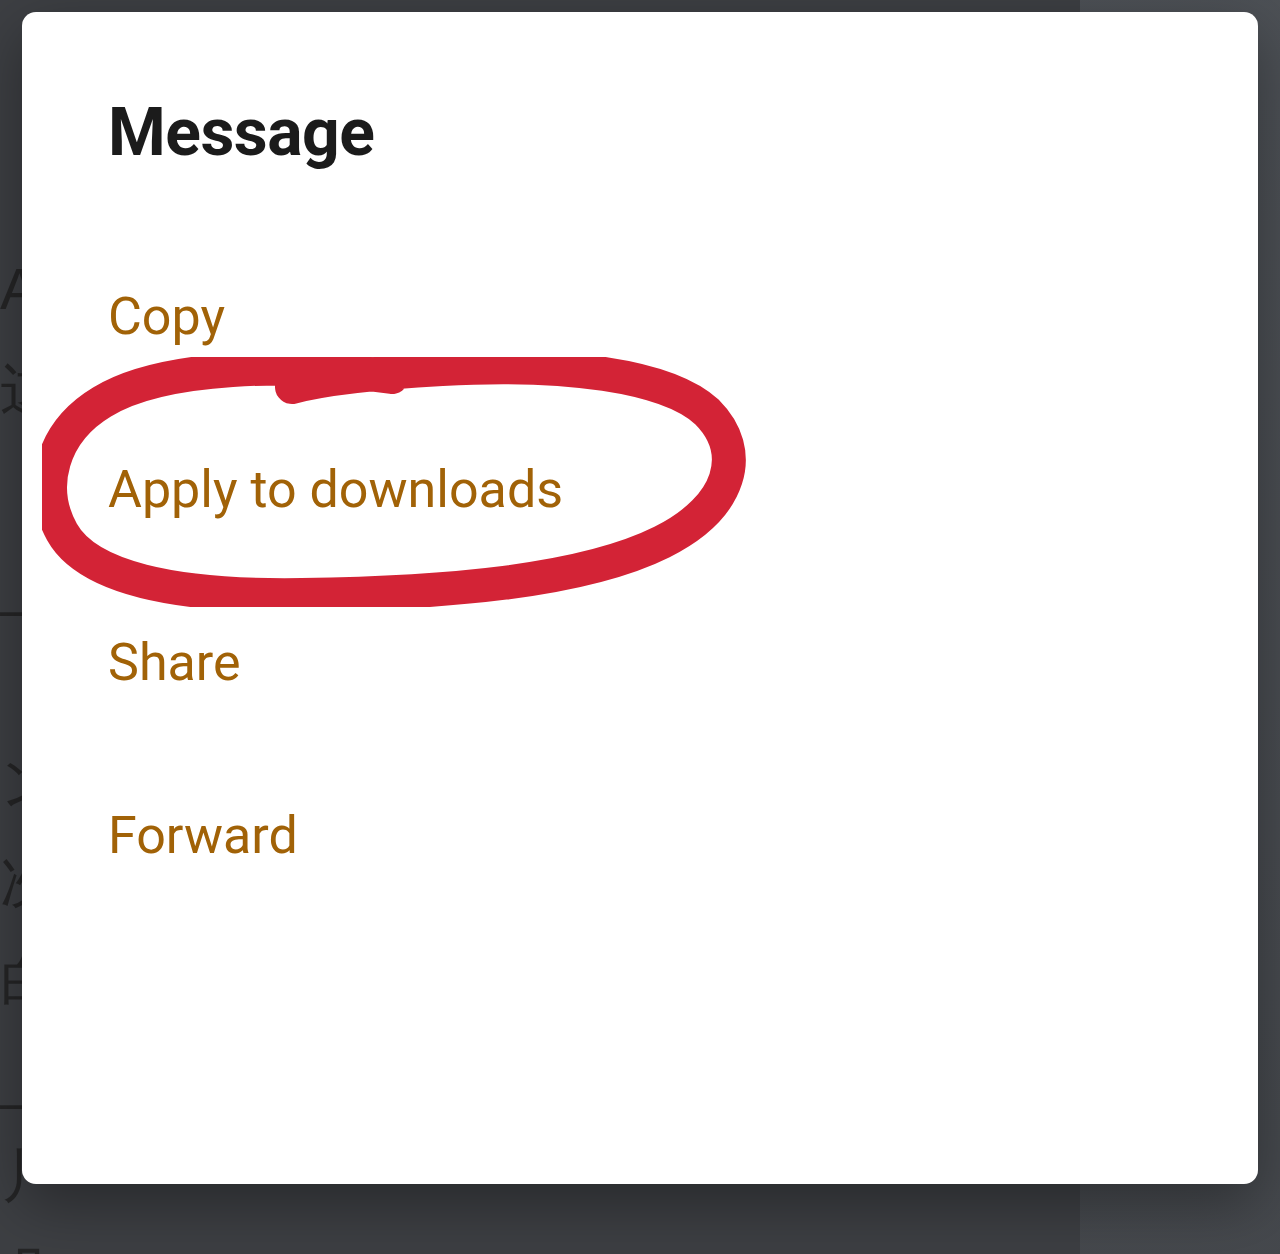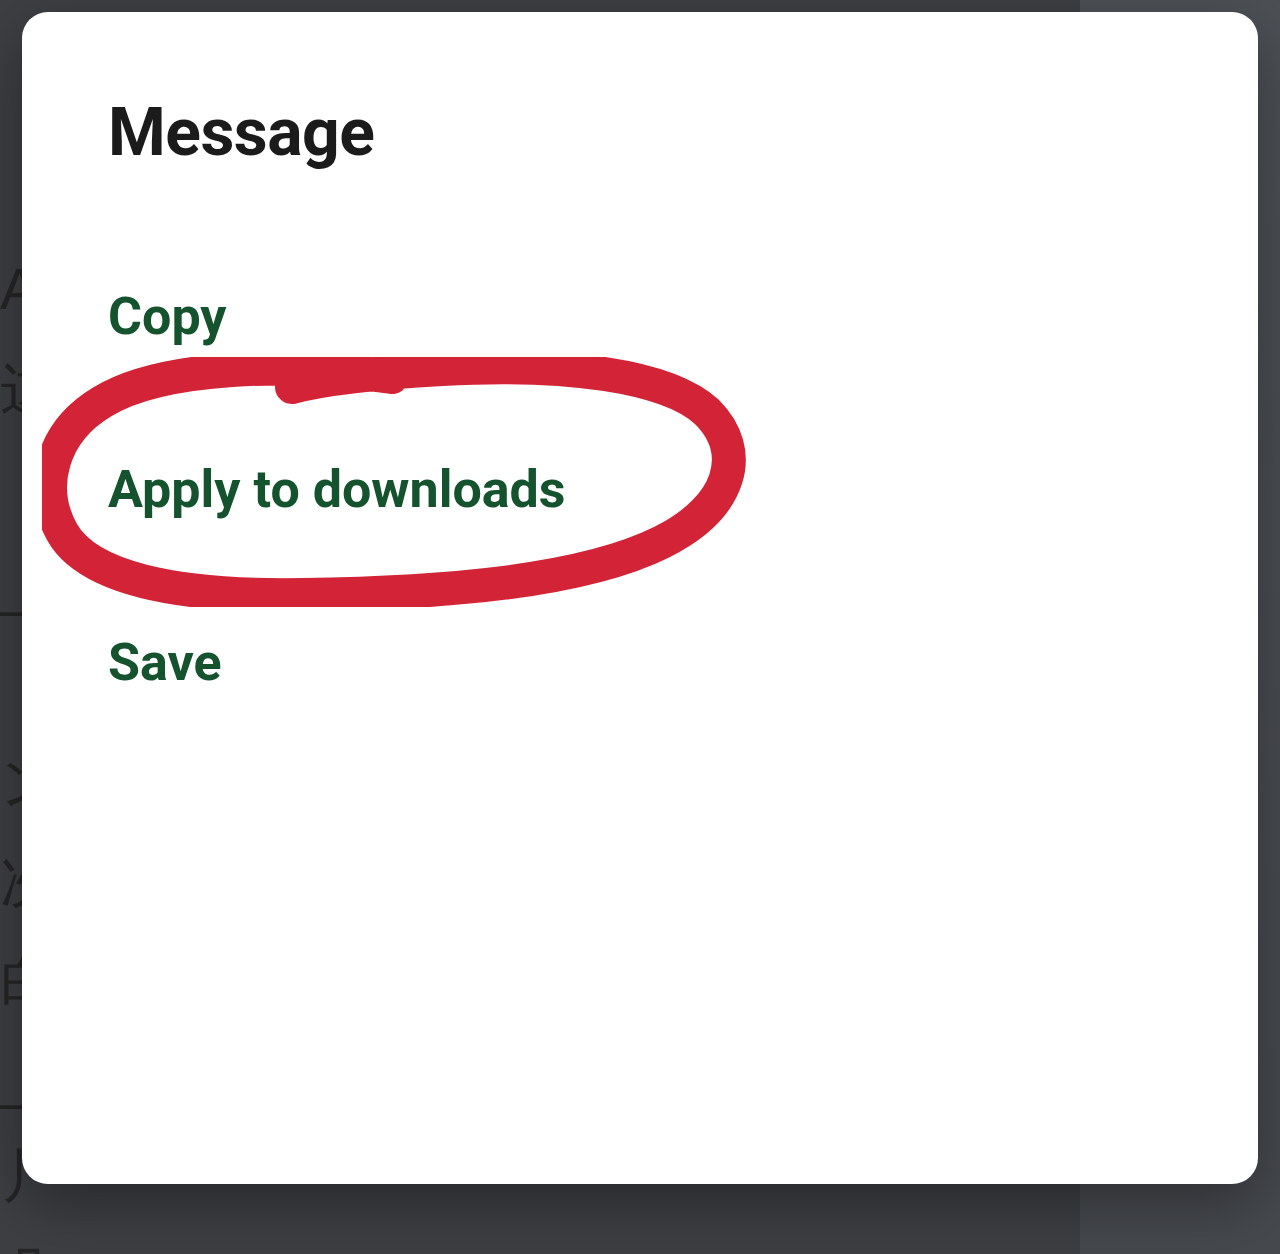--- a/index.html
+++ b/index.html
@@ -40,36 +40,36 @@
       background: linear-gradient(180deg, #6a7178 0%, #555a60 100%);
       opacity: 0.35;
     }
     .dialog {
       position: absolute;
       left: 22px;
       right: 22px;
       top: 12px;
       bottom: 70px;
       background: #ffffff;
-      border-radius: 26px;
+      border-radius: 14px;
       box-shadow: 0 20px 60px rgba(0,0,0,0.35);
       padding: 82px 86px 40px 86px;
       overflow: hidden;
     }
     .dialog-title {
       font-size: 66px;
       font-weight: 700;
       color: #1b1b1b;
       margin-bottom: 115px;
       letter-spacing: -0.5px;
     }
     .menu-item {
       font-size: 52px;
-      font-weight: 700;
-      color: #14532d;
+      font-weight: 400;
+      color: #a16207;
       padding: 0;
       margin-bottom: 112px;
       cursor: pointer;
       user-select: none;
       position: relative;
       z-index: 2;
     }
     .menu-item:last-child {
       margin-bottom: 0;
     }
@@ -99,21 +99,22 @@
 _
 丿
 几</div>
 </div>
 
 <div class="dialog">
   <div class="dialog-title">Message</div>
 
   <div class="menu-item">Copy</div>
   <div class="menu-item">Apply to downloads</div>
-  <div class="menu-item">Save</div>
+  <div class="menu-item">Share</div>
+  <div class="menu-item">Forward</div>
 
   <svg class="annotation-circle" viewBox="0 0 720 250" xmlns="http://www.w3.org/2000/svg">
     <path d="M 350 20
              C 250 5, 120 8, 60 45
              C 10 75, -5 130, 20 175
              C 45 220, 130 240, 260 238
              C 400 236, 540 225, 620 185
              C 690 150, 705 95, 665 55
              C 625 18, 520 5, 400 12
              C 330 16, 280 22, 250 30" fill="none" stroke="#d32336" stroke-width="34" stroke-linecap="round" stroke-linejoin="round"></path>

